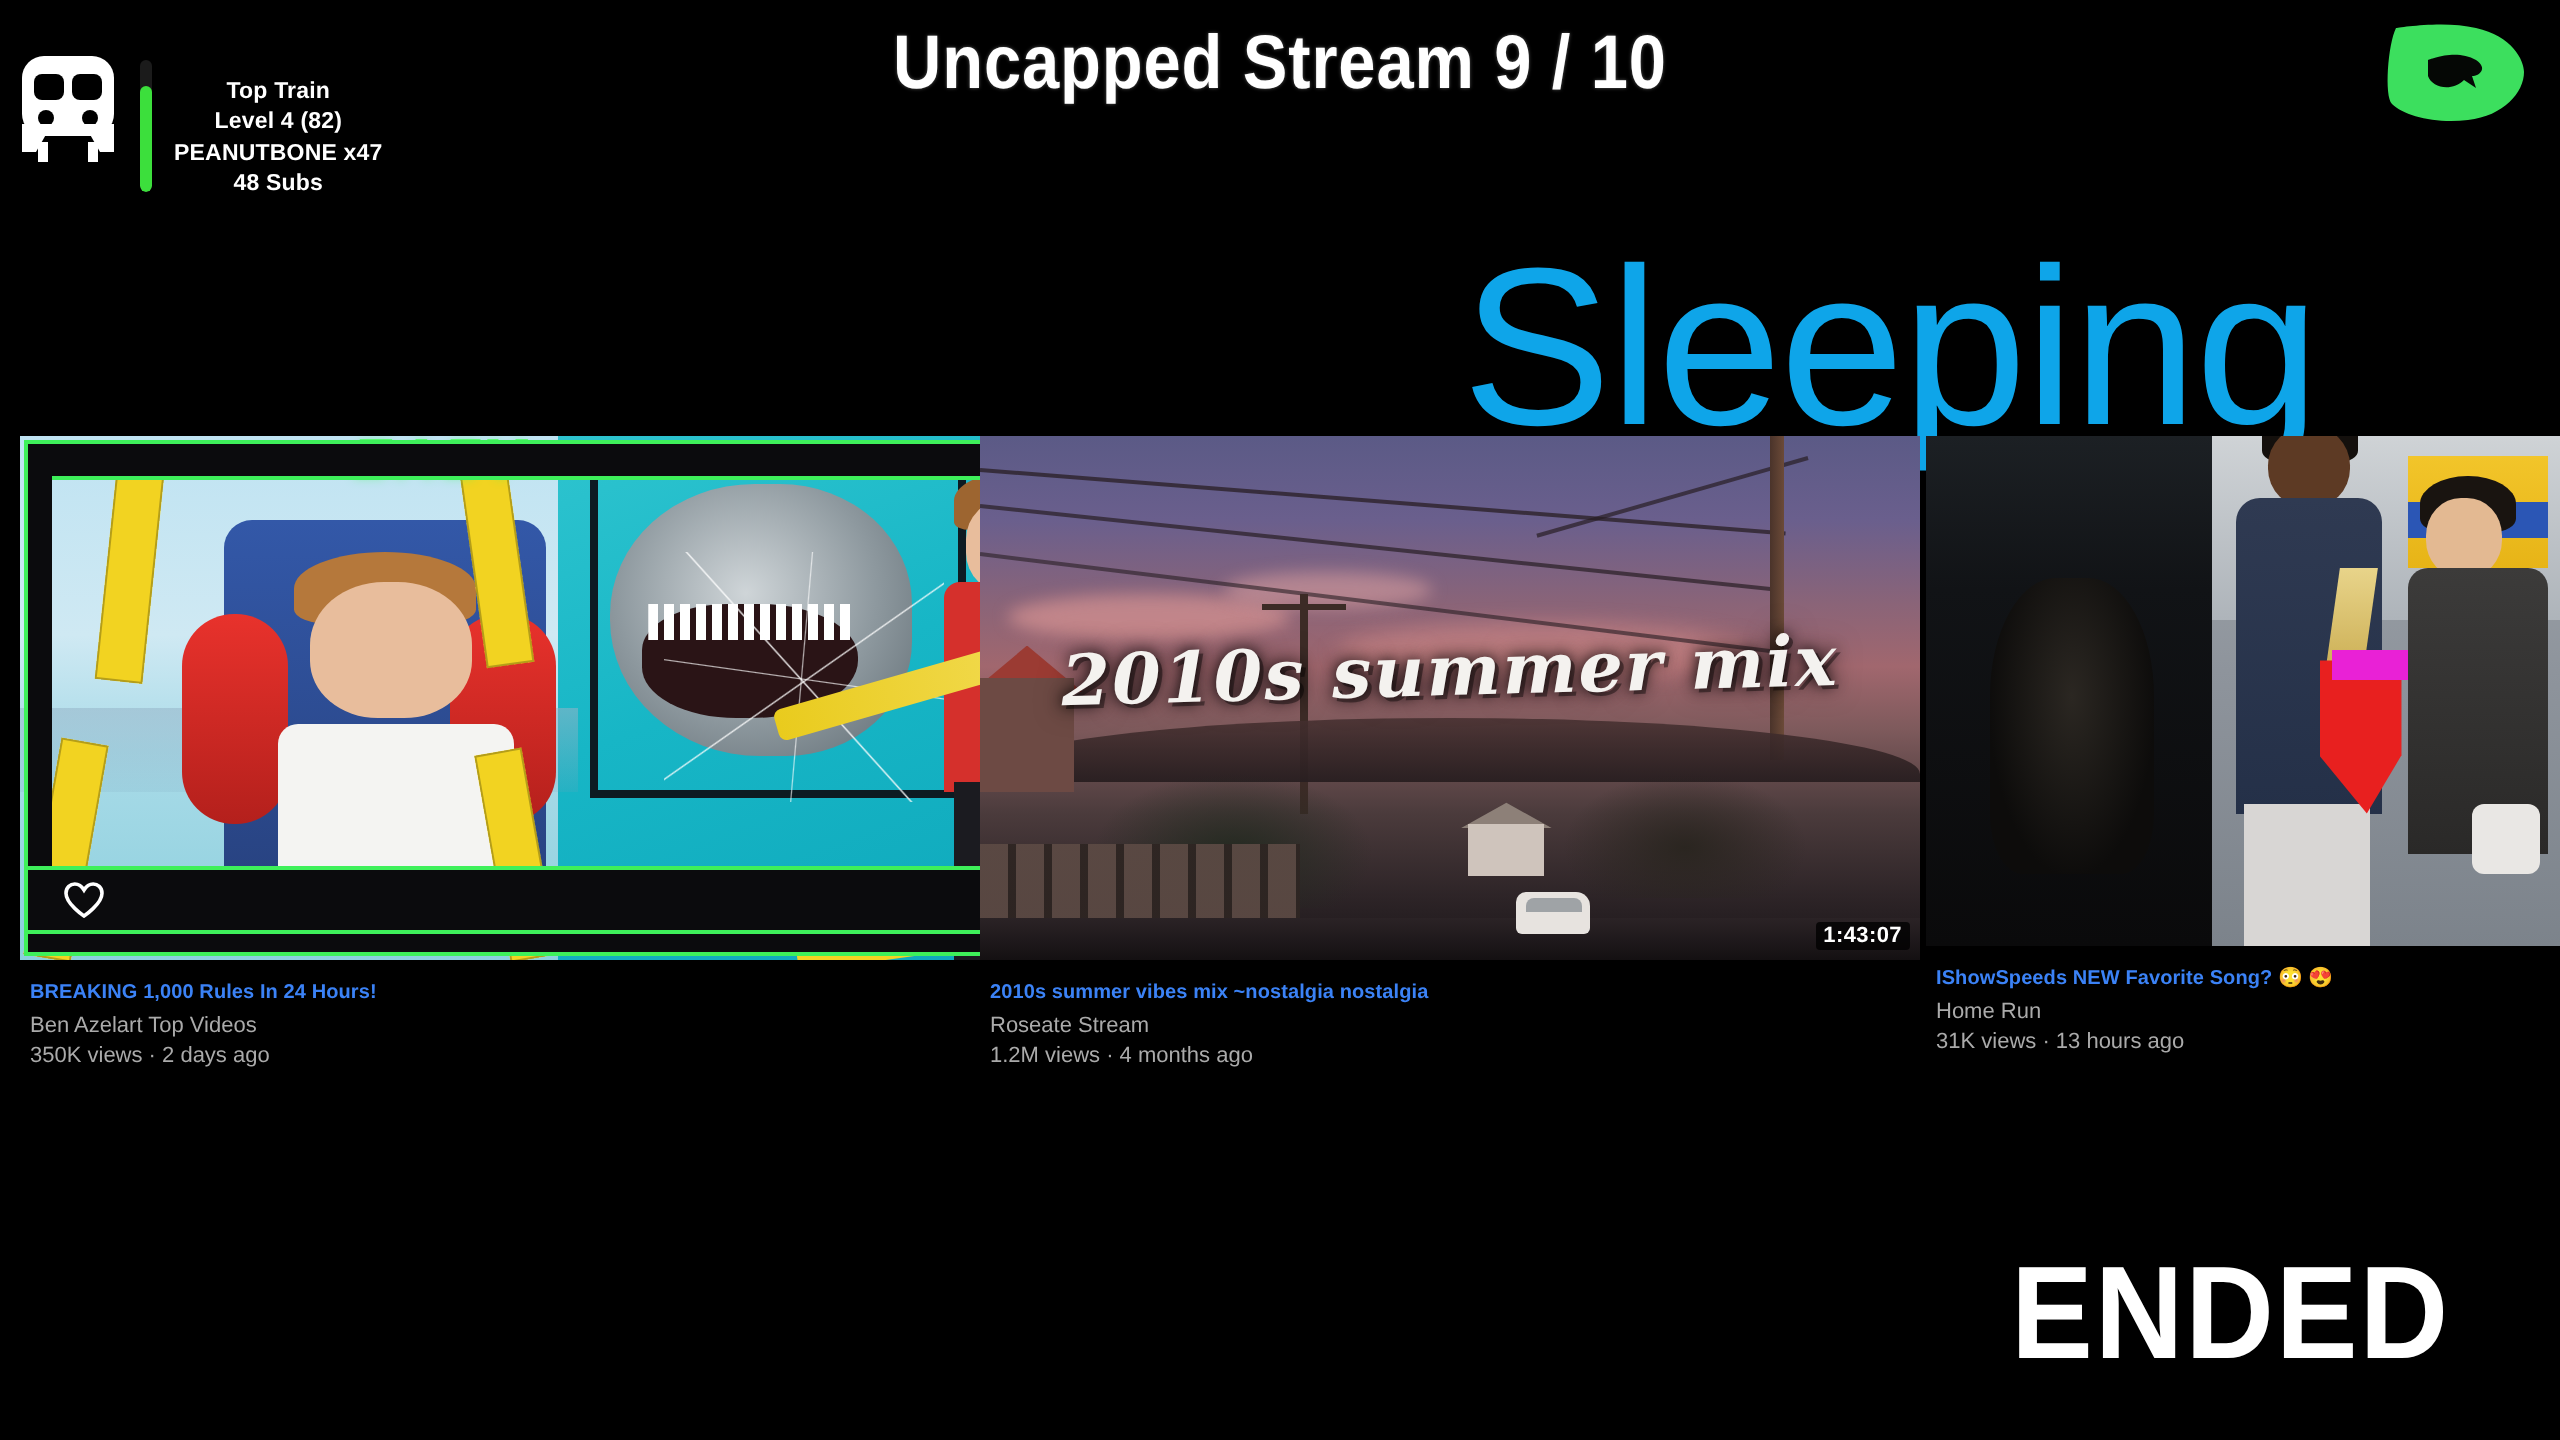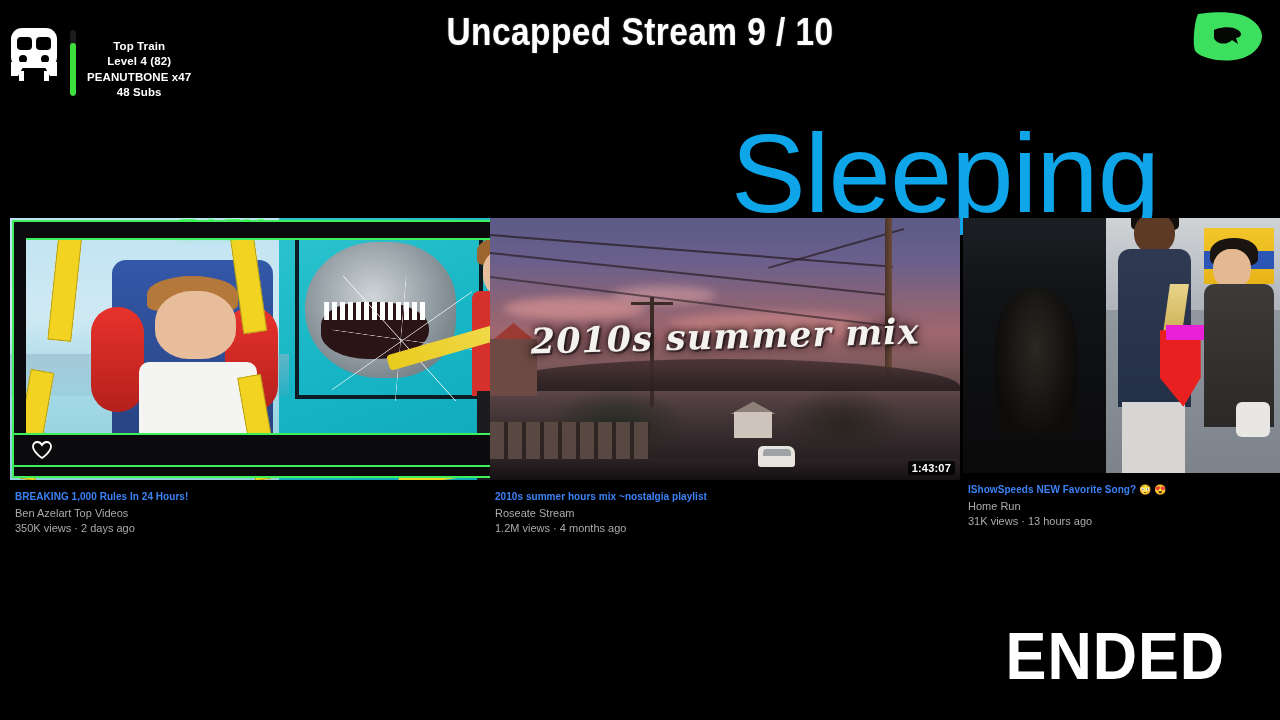--- a/index.html
+++ b/index.html
@@ -332,21 +332,21 @@
       <div class="t2-roof-mid"></div>
       <div class="t2-house-mid"></div>
       <div class="t2-fence"></div>
       <div class="t2-road"></div>
       <div class="t2-car"></div>
       <div class="t2-car-win"></div>
       <div class="t2-text">2010s summer mix</div>
       <div class="duration">1:43:07</div>
     </div>
     <div class="meta">
-      <div class="v-title">2010s summer hours mix ~nostalgia playlist</div>
+      <div class="v-title">2010s summer vibes mix ~nostalgia nostalgia</div>
       <div class="v-channel">Roseate Stream</div>
       <div class="v-stats">1.2M views · 4 months ago</div>
     </div>
   </div>
 
   <div class="video-card" id="card-3">
     <div class="thumb">
       <div class="t3"></div>
       <div class="t3-dark"></div>
       <div class="t3-dark-fig"></div>

